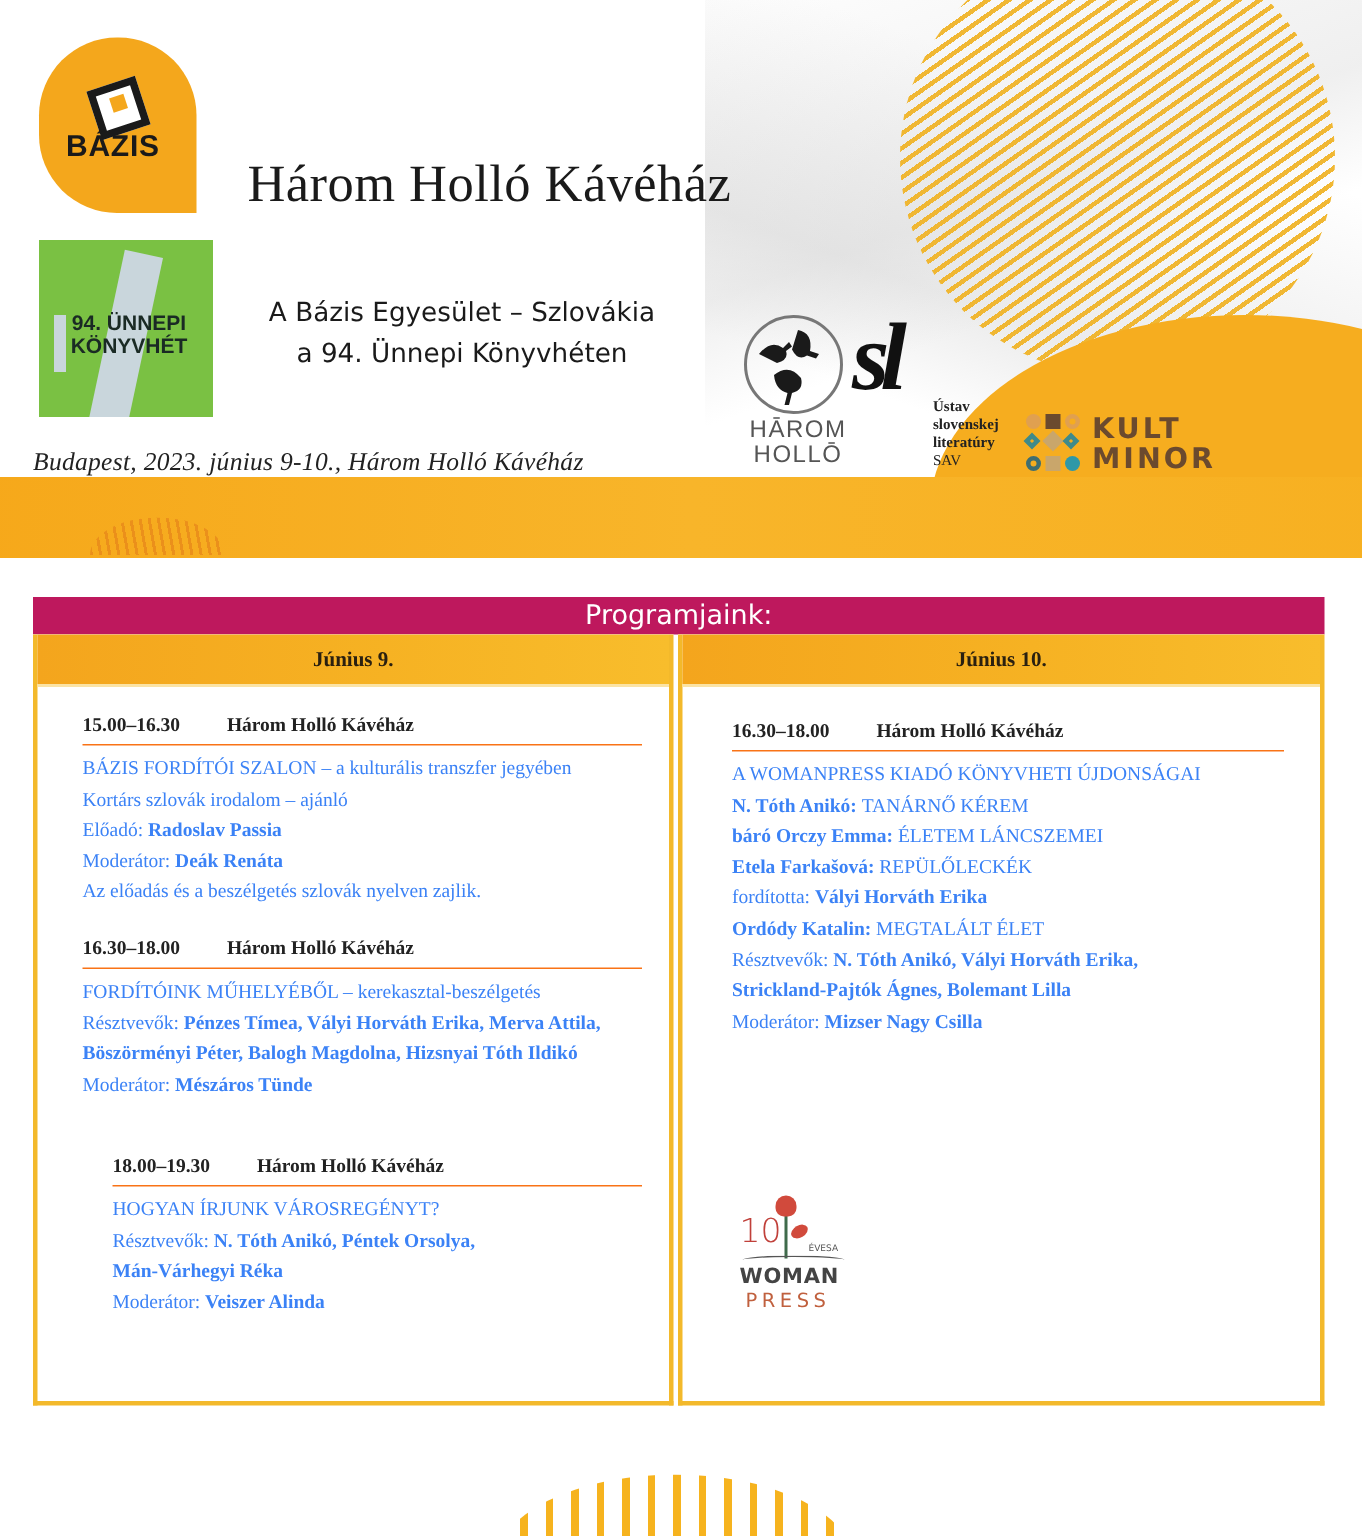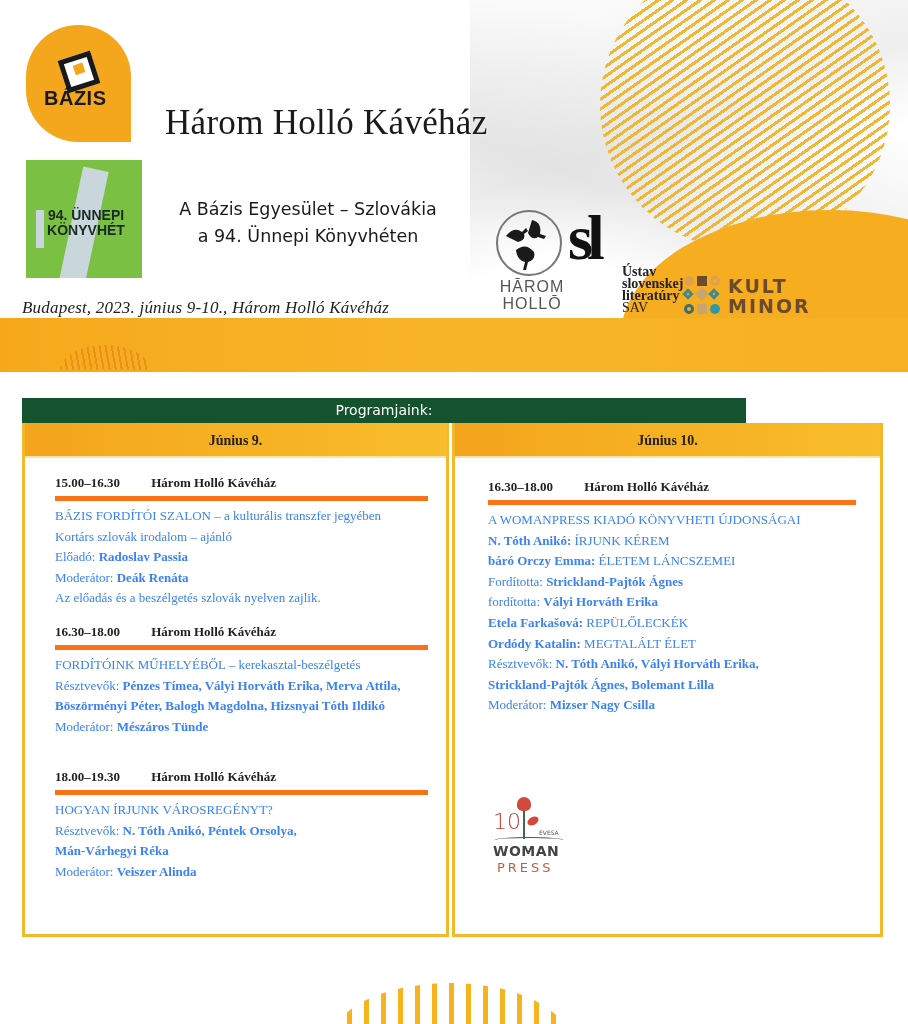--- a/index.html
+++ b/index.html
@@ -80,52 +80,52 @@
     font-size: 17px; color: #222; letter-spacing: 0.2px;
   }
 
   .harom-hollo-logo { position: absolute; left: 494px; top: 208px; width: 76px; height: 112px; }
   .harom-ring { position: absolute; left: 2px; top: 2px; width: 66px; height: 66px; border-radius: 50%; border: 2px solid #777; }
   .harom-text {
     position: absolute; left: 0; top: 70px; width: 76px; text-align: center; font-family: Liberation Sans, sans-serif;
     font-size: 16px; line-height: 17px; color: #555; letter-spacing: 1px; font-weight: 300;
   }
 
-  .sl-logo { position: absolute; left: 568px; top: 206px; font-family: "Liberation Serif", serif; font-weight: bold; font-size: 64px; color: #111; line-height: 64px; letter-spacing: -6px; }
-  .sl-text { position: absolute; left: 622px; top: 266px; font-family: "Liberation Serif", serif; font-weight: bold; font-size: 14px; line-height: 12px; color: #222; }
+  .sl-logo { position: absolute; left: 568px; top: 206px; font-family: "Liberation Serif", serif; font-weight: bold; font-size: 64px; color: #111; line-height: 64px; letter-spacing: -6px; font-style: italic; }
+  .sl-text { position: absolute; left: 622px; top: 266px; font-family: "Liberation Serif", serif; font-weight: bold; font-size: 10px; line-height: 12px; color: #222; }
   .sl-text span { display: block; }
   .sl-text .sav { font-weight: normal; }
 
   .kult-logo { position: absolute; left: 684px; top: 276px; width: 140px; height: 42px; }
   .kult-grid { position: absolute; left: 0; top: 0; width: 38px; height: 40px; }
   .kg { position: absolute; width: 10px; height: 10px; }
   .kult-text {
     position: absolute; left: 44px; top: 0; font-family: "DejaVu Sans", sans-serif; font-weight: bold;
     font-size: 19px; line-height: 20px; color: #6b4a2e; letter-spacing: 2px;
   }
 
   
   .program { position: absolute; left: 22px; top: 398px; width: 861px; height: 518px; }
   .program-bar {
-    position: absolute; left: 0; top: 0; width: 724px; height: 25px; background: #14532d;
-    color: #ffffff; font-family: "DejaVu Sans", sans-serif; font-size: 14px; line-height: 25px; text-align: center;
+    position: absolute; left: 0; top: 0; width: 861px; height: 25px; background: #be185d;
+    color: #ffffff; font-family: "DejaVu Sans", sans-serif; font-size: 18px; line-height: 25px; text-align: center;
   }
   .col {
     position: absolute; top: 25px; height: 514px; border: 3px solid #f3b92b; border-top: none; background: #ffffff;
   }
   .col-left { left: 0; width: 427px; }
   .col-right { left: 430px; width: 431px; }
   .col-head {
     height: 35px; background: linear-gradient(90deg, #f4a51d 0%, #f6b223 55%, #f8bd2c 100%);
     text-align: center; font-family: "Liberation Serif", serif; font-weight: bold; font-size: 14px; line-height: 36px; color: #2a2010;
     border-bottom: 2px solid #fbe3a4;
   }
   .session { position: absolute; left: 0; width: 100%; }
   .session-head {
-    margin-left: 30px; margin-right: 18px; padding-bottom: 5px; border-bottom: 5px solid #f97316;
+    margin-left: 30px; margin-right: 18px; padding-bottom: 5px; border-bottom: 1px solid #f97316;
     font-family: "Liberation Serif", serif; font-weight: bold; font-size: 13px; color: #222;
   }
   .col-left .session-head { margin-left: 30px; margin-right: 18px; }
   .session-head .time { display: inline-block; width: 93px; }
   .session-body { margin-left: 30px; margin-top: 5px; font-family: "Liberation Serif", serif; font-size: 13px; line-height: 20.6px; color: #3b82f6; }
   .col-right .session-head { margin-left: 33px; margin-right: 24px; }
   .col-right .session-body { margin-left: 33px; }
   .session-body b { font-weight: bold; }
   .line { white-space: nowrap; }
 
@@ -245,21 +245,21 @@
         <span>Három Holló Kávéház</span>
       </div>
       <div class="session-body">
         <div class="line"><span>FORDÍTÓINK MŰHELYÉBŐL – kerekasztal-beszélgetés</span></div>
         <div class="line"><span>Résztvevők: </span><b>Pénzes Tímea, Vályi Horváth Erika, Merva Attila,</b></div>
         <div class="line"><b>Böszörményi Péter, Balogh Magdolna, Hizsnyai Tóth Ildikó</b></div>
         <div class="line"><span>Moderátor: </span><b>Mészáros Tünde</b></div>
       </div>
     </div>
 
-    <div class="session" style="top:346px;">
+    <div class="session" style="top:346px;padding-left:20px;">
       <div class="session-head">
         <span class="time">18.00–19.30</span>
         <span>Három Holló Kávéház</span>
       </div>
       <div class="session-body">
         <div class="line"><span>HOGYAN ÍRJUNK VÁROSREGÉNYT?</span></div>
         <div class="line"><span>Résztvevők: </span><b>N. Tóth Anikó, Péntek Orsolya,</b></div>
         <div class="line"><b>Mán-Várhegyi Réka</b></div>
         <div class="line"><span>Moderátor: </span><b>Veiszer Alinda</b></div>
       </div>
@@ -269,25 +269,24 @@
   <div class="col col-right">
     <div class="col-head">Június 10.</div>
 
     <div class="session" style="top:56px;">
       <div class="session-head">
         <span class="time">16.30–18.00</span>
         <span>Három Holló Kávéház</span>
       </div>
       <div class="session-body">
         <div class="line"><span>A WOMANPRESS KIADÓ KÖNYVHETI ÚJDONSÁGAI</span></div>
-        <div class="line"><b>N. Tóth Anikó: </b><span>ÍRJUNK KÉREM</span></div>
+        <div class="line"><b>N. Tóth Anikó: </b><span>TANÁRNŐ KÉREM</span></div>
         <div class="line"><b>báró Orczy Emma: </b><span>ÉLETEM LÁNCSZEMEI</span></div>
-        <div class="line"><span>Fordította: </span><b>Strickland-Pajtók Ágnes</b></div>
+        <div class="line"><b>Etela Farkašová: </b><span>REPÜLŐLECKÉK</span></div>
         <div class="line"><span>fordította: </span><b>Vályi Horváth Erika</b></div>
-        <div class="line"><b>Etela Farkašová: </b><span>REPÜLŐLECKÉK</span></div>
         <div class="line"><b>Ordódy Katalin: </b><span>MEGTALÁLT ÉLET</span></div>
         <div class="line"><span>Résztvevők: </span><b>N. Tóth Anikó, Vályi Horváth Erika,</b></div>
         <div class="line"><b>Strickland-Pajtók Ágnes, Bolemant Lilla</b></div>
         <div class="line"><span>Moderátor: </span><b>Mizser Nagy Csilla</b></div>
       </div>
     </div>
 
     <div class="womanpress-logo">
       <div class="wp-ten">10</div>
       <div class="wp-stem"></div>

